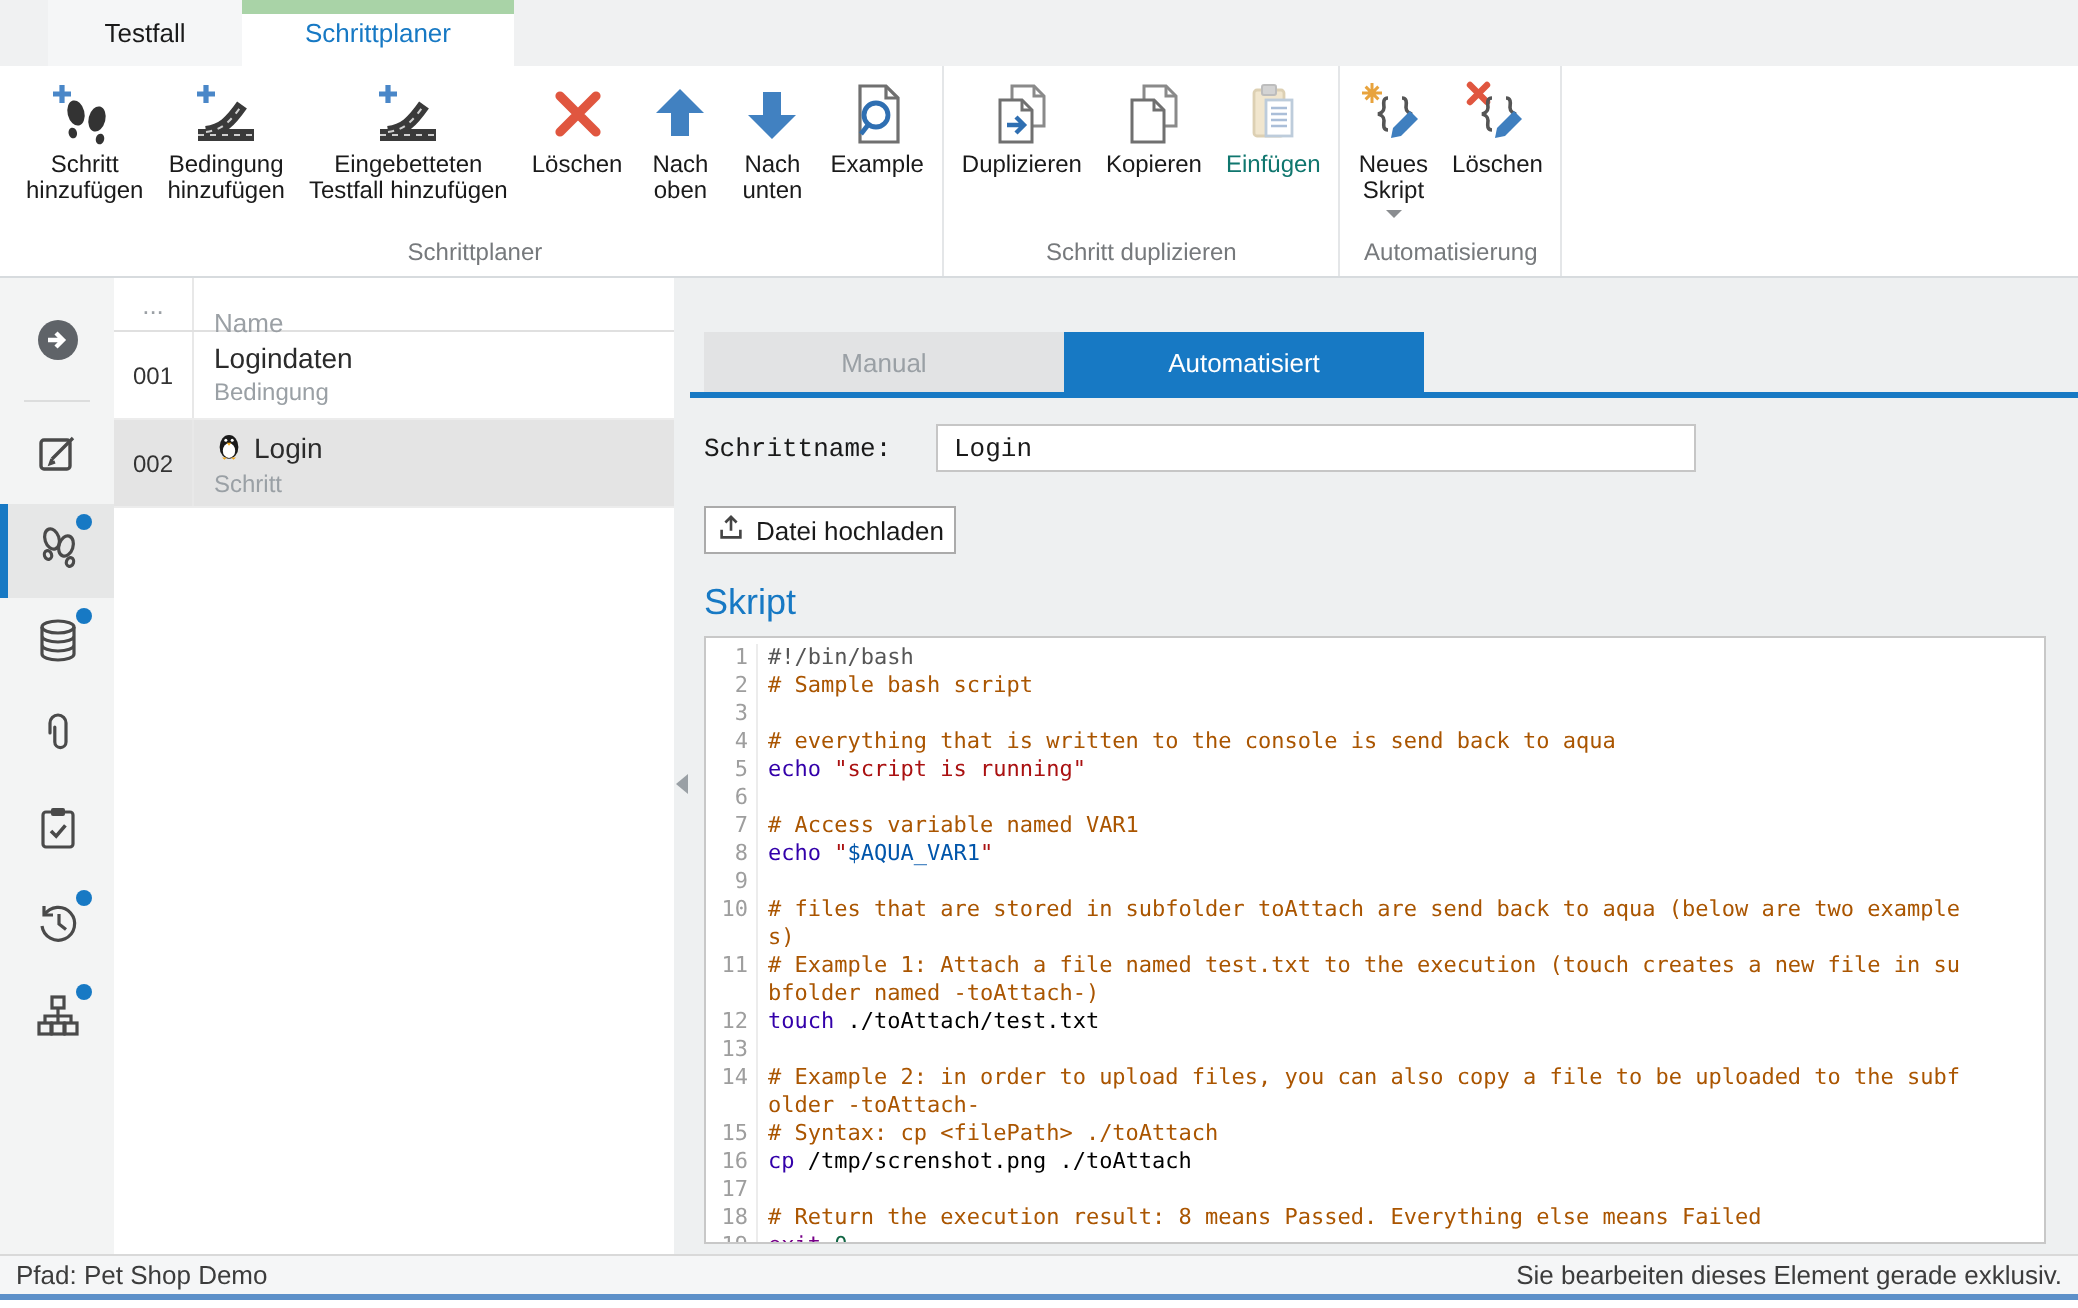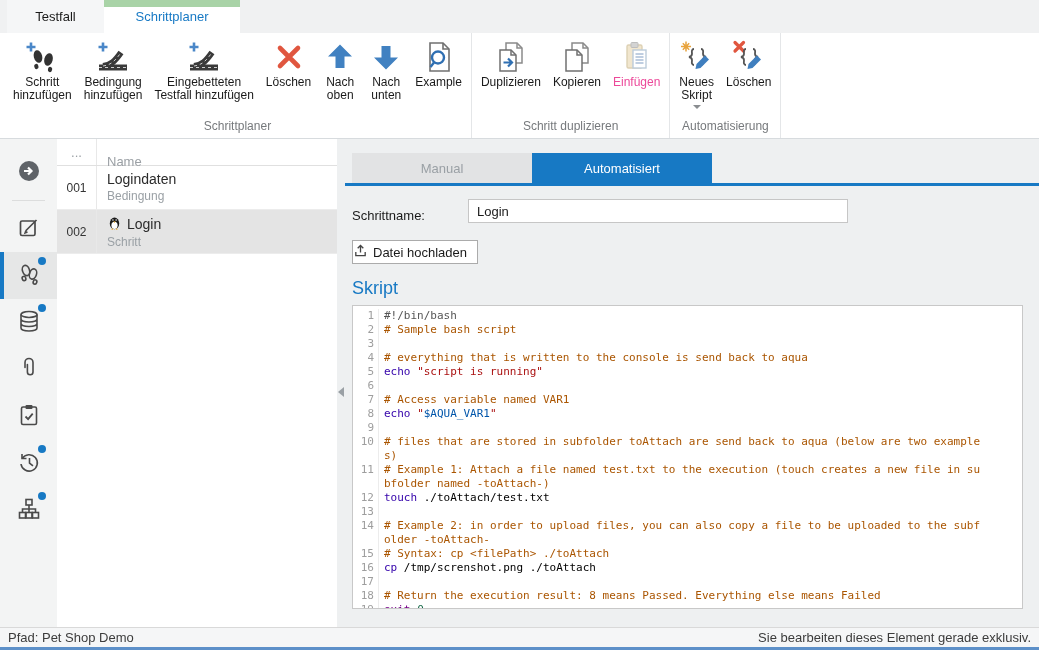--- a/index.html
+++ b/index.html
@@ -2,34 +2,34 @@
 <html style="--accent: #1779c4; --green: #a9d3a7; --red: #e0563f;"><head>
 <meta charset="utf-8">
 <style>
   * { box-sizing: border-box; margin: 0; padding: 0; }
   :root { --accent:#1779c4; --green:#a9d3a7; --red:#e0563f; }
   body {
     width:1039px; height:654px; margin:0; overflow:hidden; position:relative;
     background:#fff; font-family:"Liberation Sans","DejaVu Sans",sans-serif; color:#1a1a1a;
   }
   
-  .tabstrip { height:33px; background:#f0f1f2; display:flex; padding-left:7px; }
+  .tabstrip { height:33px; background:#f0f1f2; display:flex; padding-left:24px; }
   .wtab { width:97px; display:flex; align-items:center; justify-content:center;
           font-size:13px; background:#f5f6f7; position:relative; cursor:default; }
   .wtab.active { width:136px; background:#fff; color:var(--accent); }
   .wtab.active::before { content:""; position:absolute; top:0; left:0; right:0; height:7px; background:var(--green); }
   
   .ribbon { height:106px; background:#fff; border-bottom:1px solid #d7dbde; display:flex; padding-left:4px; }
   .rb-group { display:flex; flex-direction:column; border-right:1px solid #e4e6e8; padding:0 3px; }
   .rb-buttons { display:flex; flex:1; align-items:flex-start; }
   .rb-btn { display:flex; flex-direction:column; align-items:center; padding:5px 6px 0; min-width:46px; }
   .rb-icon { height:38px; display:flex; align-items:center; justify-content:center; }
   .rb-icon svg { width:34px; height:34px; }
   .rb-label { font-size:12px; line-height:13px; text-align:center; white-space:pre-line; }
-  .rb-btn.disabled .rb-label { color:#ec4899; }
+  .rb-btn.disabled .rb-label { color:#0f766e; }
   .rb-btn.disabled .rb-icon { opacity:.65; }
   .rb-caret { width:0; height:0; border-left:4px solid transparent; border-right:4px solid transparent;
               border-top:4px solid #8a8d90; margin-top:3px; }
   .rb-caption { font-size:12px; color:#76797c; text-align:center; padding:2px 6px 5px; }
   
   .content { display:flex; height:488px; background:#eef0f1; }
   .sidebar { width:57px; background:#f3f4f4; padding-top:10px; }
   .sb-item { height:47px; display:flex; align-items:center; justify-content:center; position:relative; }
   .sb-item.active { background:#e6e7e7; box-shadow:inset 4px 0 0 var(--accent); }
   .sb-item svg { width:24px; height:24px; }
@@ -44,32 +44,32 @@
   .step-num { width:40px; border-right:1px solid #e8e8e8; display:flex; align-items:center; justify-content:center;
               font-size:12px; color:#333; }
   .step-main { padding:5px 0 0 10px; }
   .step-title { font-size:14px; color:#2b2b2b; display:flex; align-items:center; gap:5px; }
   .step-title svg { width:15px; height:15px; }
   .step-sub { font-size:12px; color:#9aa0a5; margin-top:2px; }
   .splitter { width:8px; position:relative; }
   .collapse-handle { position:absolute; top:248px; left:1px; width:0; height:0;
     border-top:5px solid transparent; border-bottom:5px solid transparent; border-right:6px solid #9aa0a5; }
   
-  .main { flex:1; padding:14px 16px 0 7px; display:flex; flex-direction:column; }
+  .main { flex:1; padding:27px 16px 0 7px; display:flex; flex-direction:column; }
   .editor-tabs { display:flex; }
   .etab { width:180px; height:30px; display:flex; align-items:center; justify-content:center; font-size:13px; }
   .etab.inactive { background:#e2e3e4; color:#9aa0a5; }
   .etab.active { background:var(--accent); color:#fff; }
   .blue-line { height:3px; background:var(--accent); margin:0 -16px 0 -7px; }
-  .field-row { display:flex; align-items:flex-end; margin-top:13px; }
+  .field-row { display:flex; align-items:center; margin-top:13px;font-family:Liberation Mono, monospace; }
   .field-label { width:116px; font-size:13px; }
   .field-input { width:380px; height:24px; border:1px solid #c6c6c6; font-size:13px; padding:0 8px;
                  font-family:inherit; color:#1a1a1a; background:#fff; }
   .upload-btn { margin-top:17px; width:126px; height:24px; border:1px solid #ababab; background:#fff;
-                display:flex; align-items:center; justify-content:flex-start; gap:5px; font-size:13px;
+                display:flex; align-items:center; justify-content:center; gap:5px; font-size:13px;
                 font-family:inherit; color:#1a1a1a; }
   .upload-btn svg { width:15px; height:15px; }
   .script-title { margin-top:14px; font-size:18px; color:var(--accent); }
   .code-box { margin-top:6px; border:1px solid #c8c8c8; background:#fff; padding:3px 0; height:304px; overflow:hidden; }
   .code-row { display:flex; height:14px; }
   .ln { flex:none; width:26px; text-align:right; padding-right:4px; border-right:1px solid #ececec;
         color:#9e9e9e; font:11px/14px "DejaVu Sans Mono",monospace; }
   .ct { padding-left:5px; font:11px/14px "DejaVu Sans Mono",monospace; white-space:pre; color:#000; }
   .meta{color:#555555}.com{color:#aa5500}.str{color:#aa1111}.bi{color:#3300aa}
   .kw{color:#770088}.num{color:#116644}.var{color:#0055aa}.pl{color:#000}

